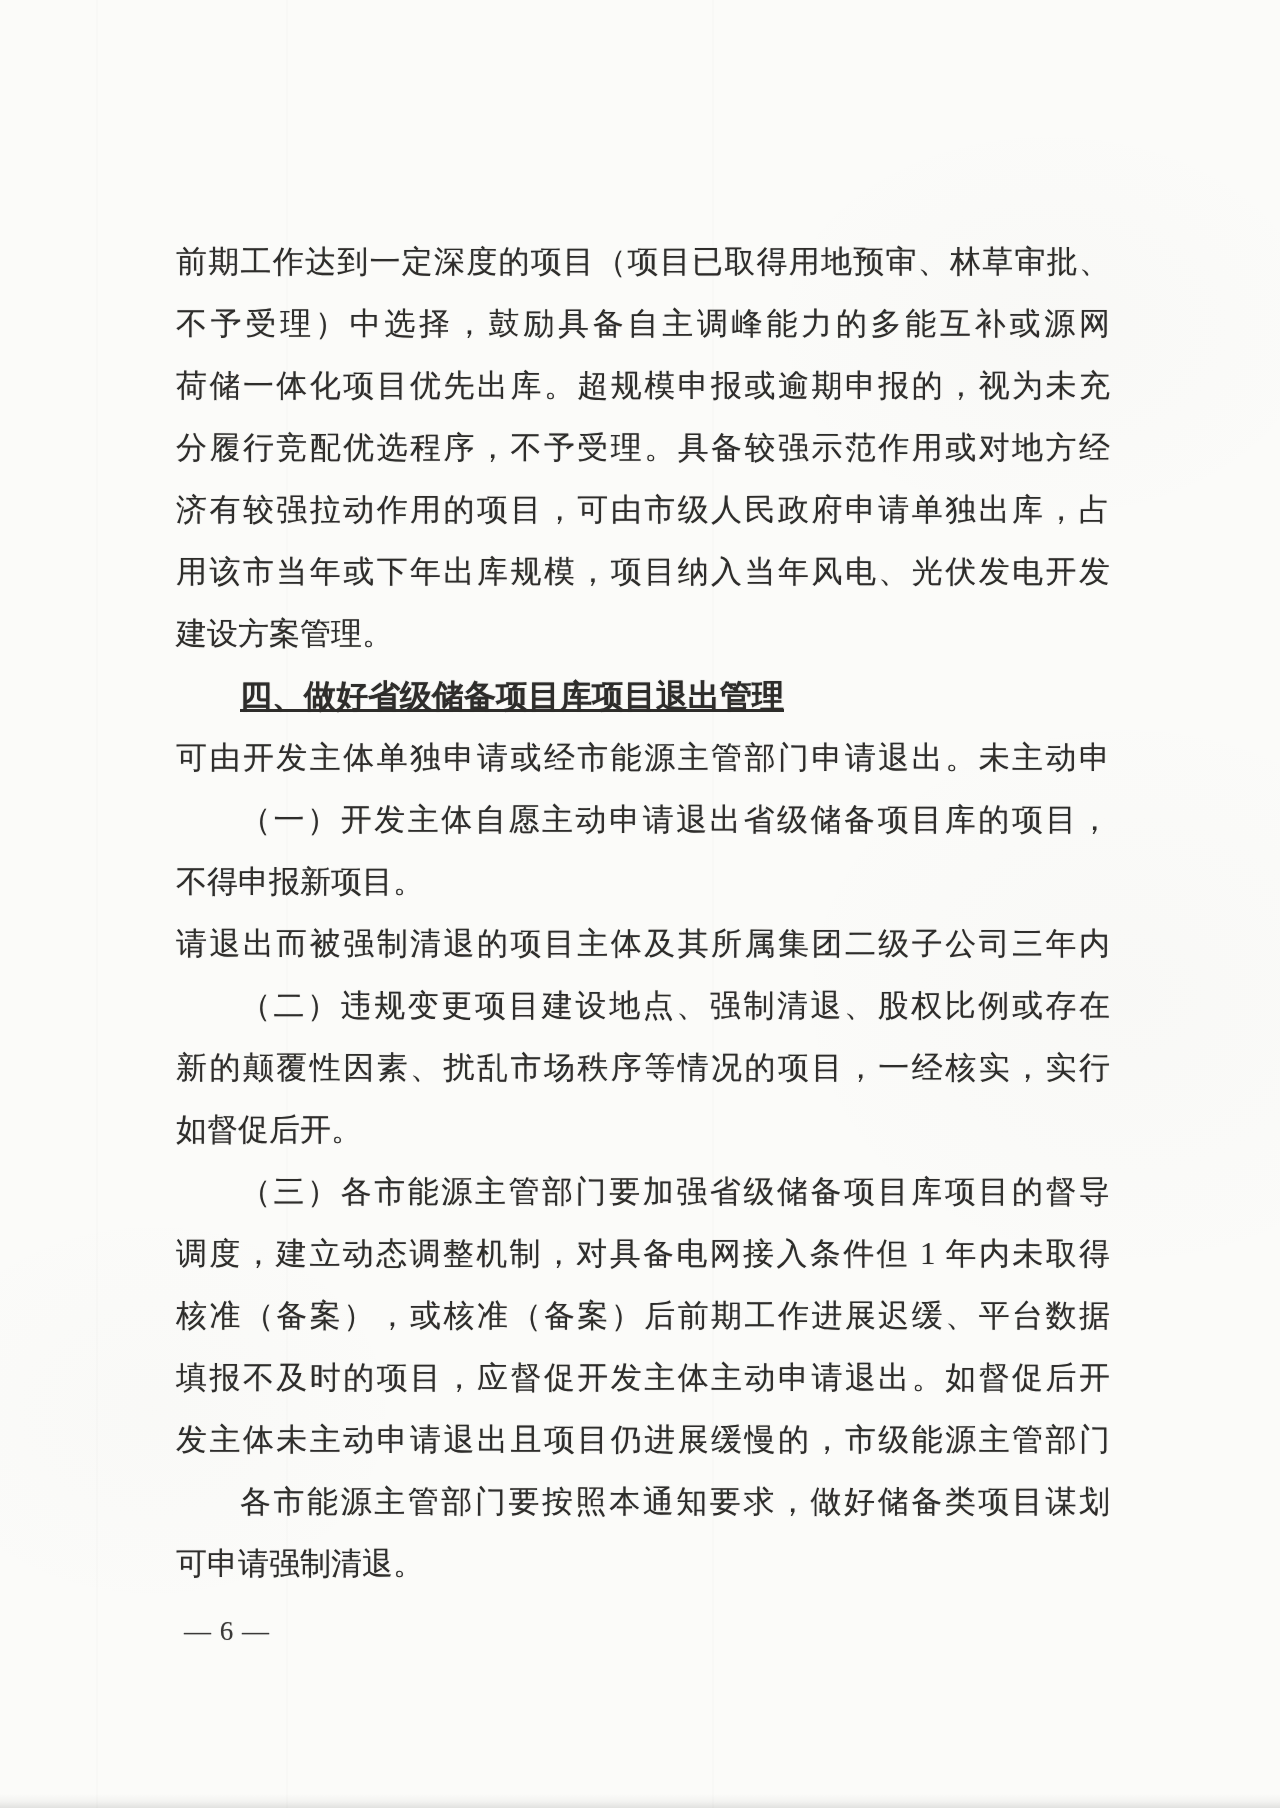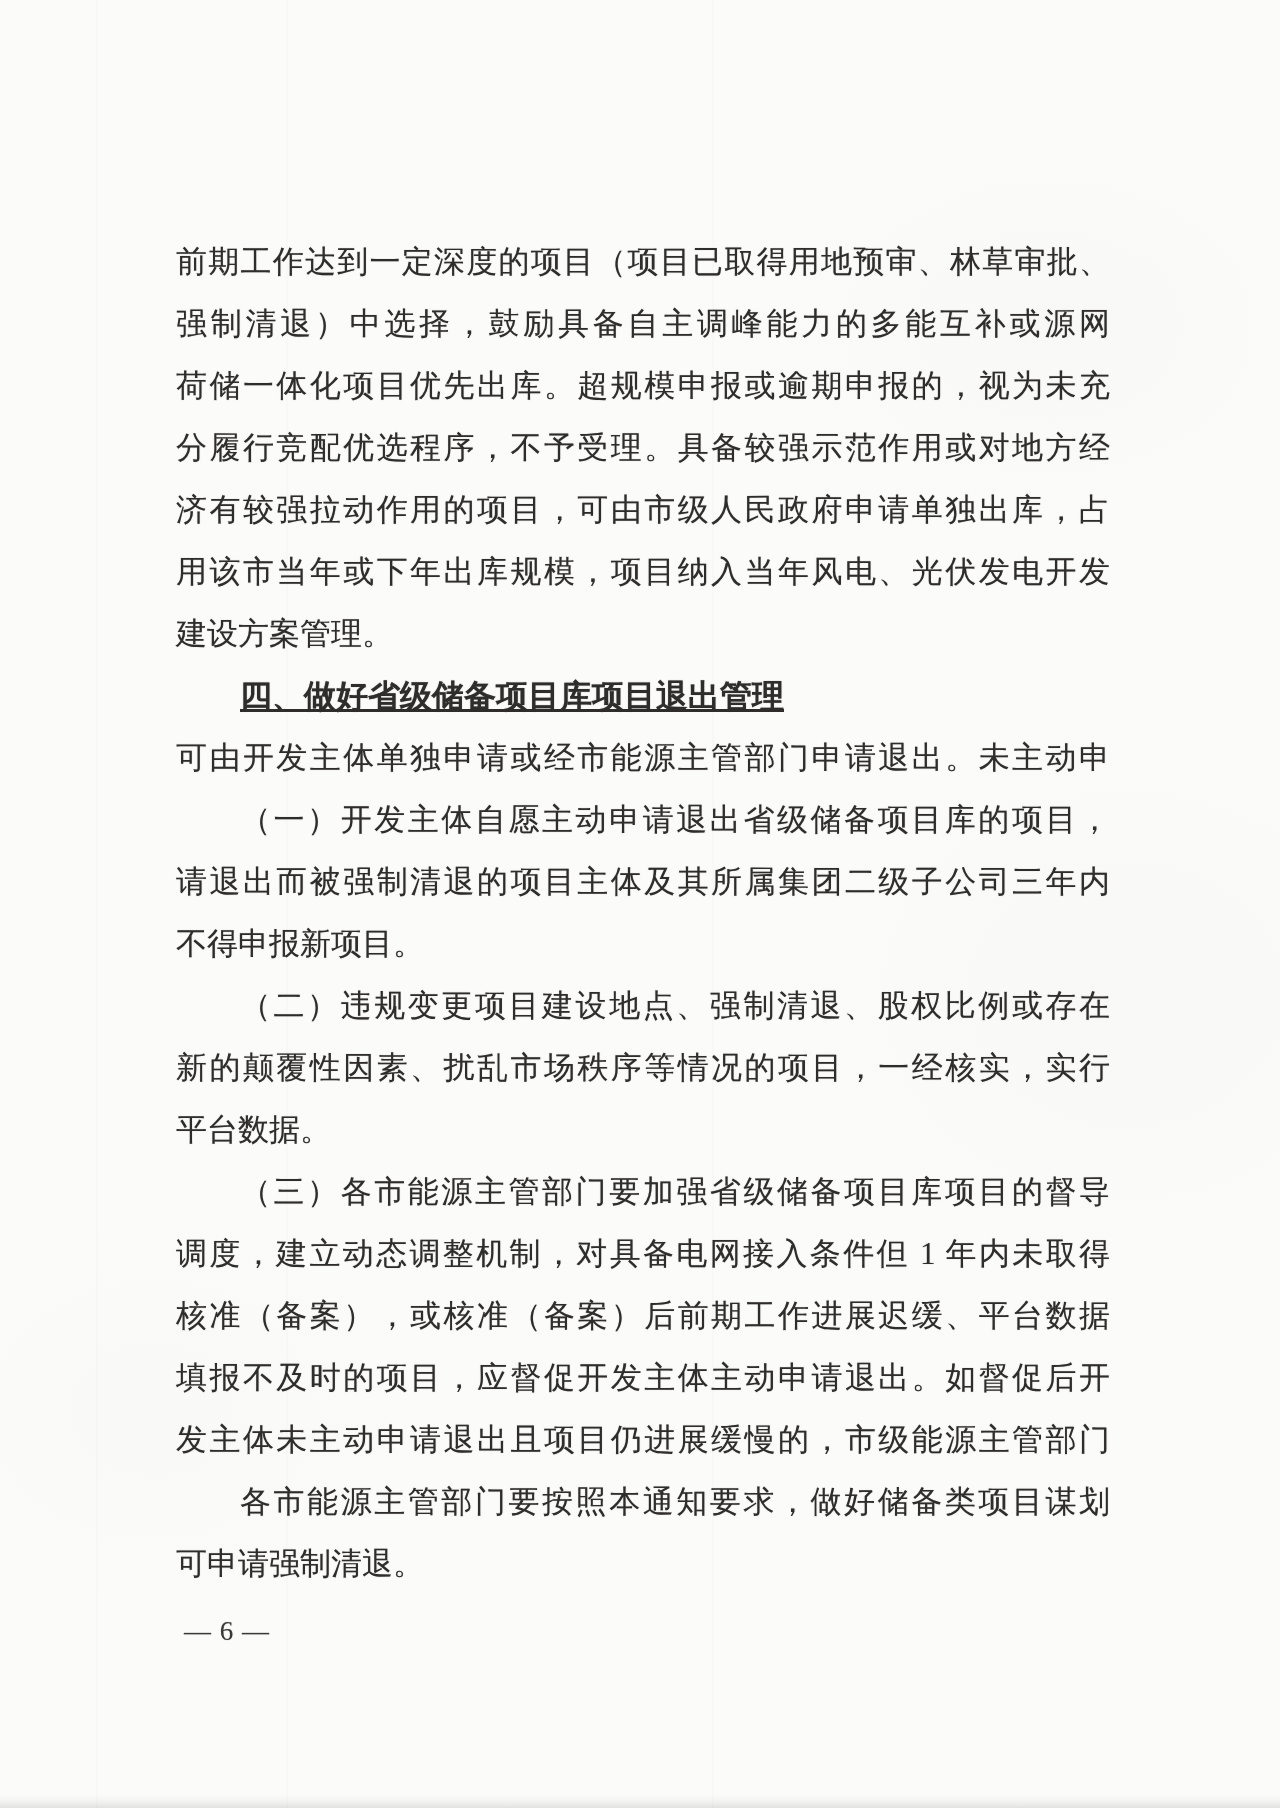--- a/index.html
+++ b/index.html
@@ -53,34 +53,34 @@
 </head>
 <body>
 
 <div class="page">
   <div class="streak s1"></div>
   <div class="streak s2"></div>
   <div class="streak s3"></div>
 
   <div class="textblock">
       <div class="line full">前期工作达到一定深度的项目（项目已取得用地预审、林草审批、</div>
-      <div class="line full">强制清退）中选择，鼓励具备自主调峰能力的多能互补或源网</div>
+      <div class="line full">不予受理）中选择，鼓励具备自主调峰能力的多能互补或源网</div>
       <div class="line full">荷储一体化项目优先出库。超规模申报或逾期申报的，视为未充</div>
       <div class="line full">分履行竞配优选程序，不予受理。具备较强示范作用或对地方经</div>
       <div class="line full">济有较强拉动作用的项目，可由市级人民政府申请单独出库，占</div>
       <div class="line full">用该市当年或下年出库规模，项目纳入当年风电、光伏发电开发</div>
       <div class="line">建设方案管理。</div>
       <div class="line heading indent">四、做好省级储备项目库项目退出管理</div>
       <div class="line full">可由开发主体单独申请或经市能源主管部门申请退出。未主动申</div>
       <div class="line indent full">（一）开发主体自愿主动申请退出省级储备项目库的项目，</div>
+      <div class="line">不得申报新项目。</div>
       <div class="line full">请退出而被强制清退的项目主体及其所属集团二级子公司三年内</div>
-      <div class="line">不得申报新项目。</div>
       <div class="line indent full">（二）违规变更项目建设地点、强制清退、股权比例或存在</div>
       <div class="line full">新的颠覆性因素、扰乱市场秩序等情况的项目，一经核实，实行</div>
-      <div class="line">平台数据。</div>
+      <div class="line">如督促后开。</div>
       <div class="line indent full">（三）各市能源主管部门要加强省级储备项目库项目的督导</div>
       <div class="line full">调度，建立动态调整机制，对具备电网接入条件但 1 年内未取得</div>
       <div class="line full">核准（备案），或核准（备案）后前期工作进展迟缓、平台数据</div>
       <div class="line full">填报不及时的项目，应督促开发主体主动申请退出。如督促后开</div>
       <div class="line full">发主体未主动申请退出且项目仍进展缓慢的，市级能源主管部门</div>
       <div class="line indent full">各市能源主管部门要按照本通知要求，做好储备类项目谋划</div>
       <div class="line">可申请强制清退。</div>
     </div>
 
   <div class="footer">— 6 —</div>

